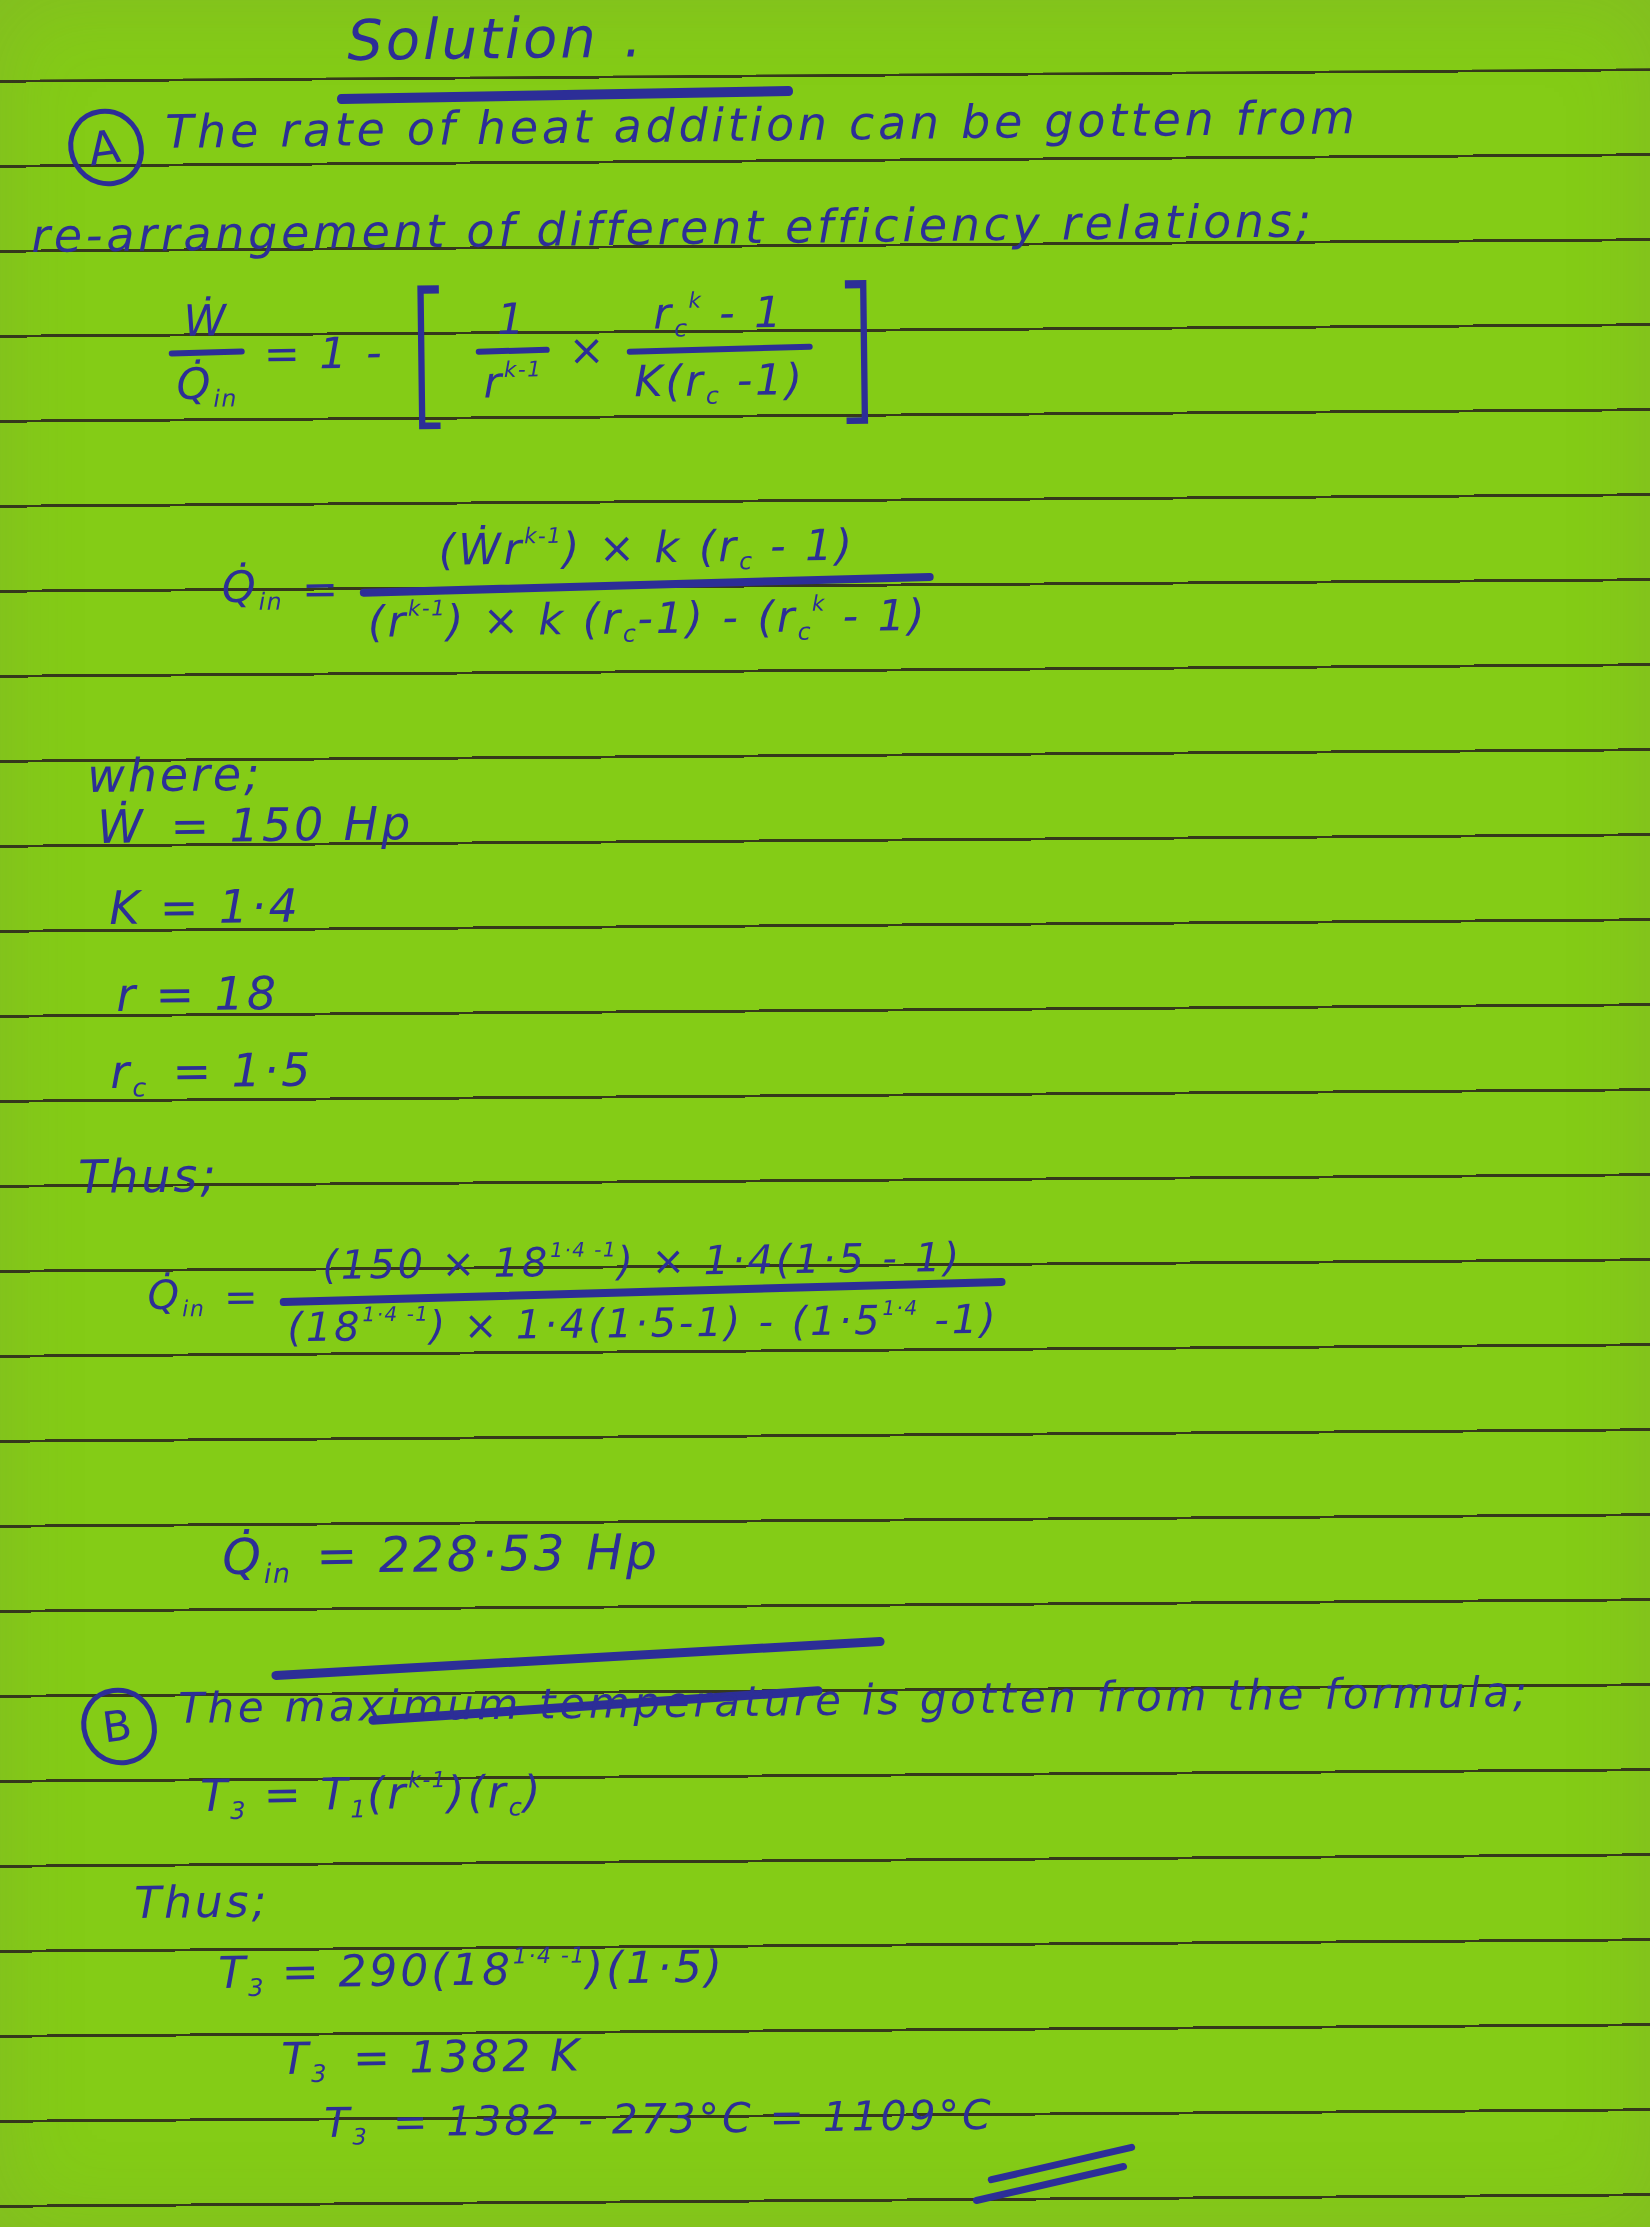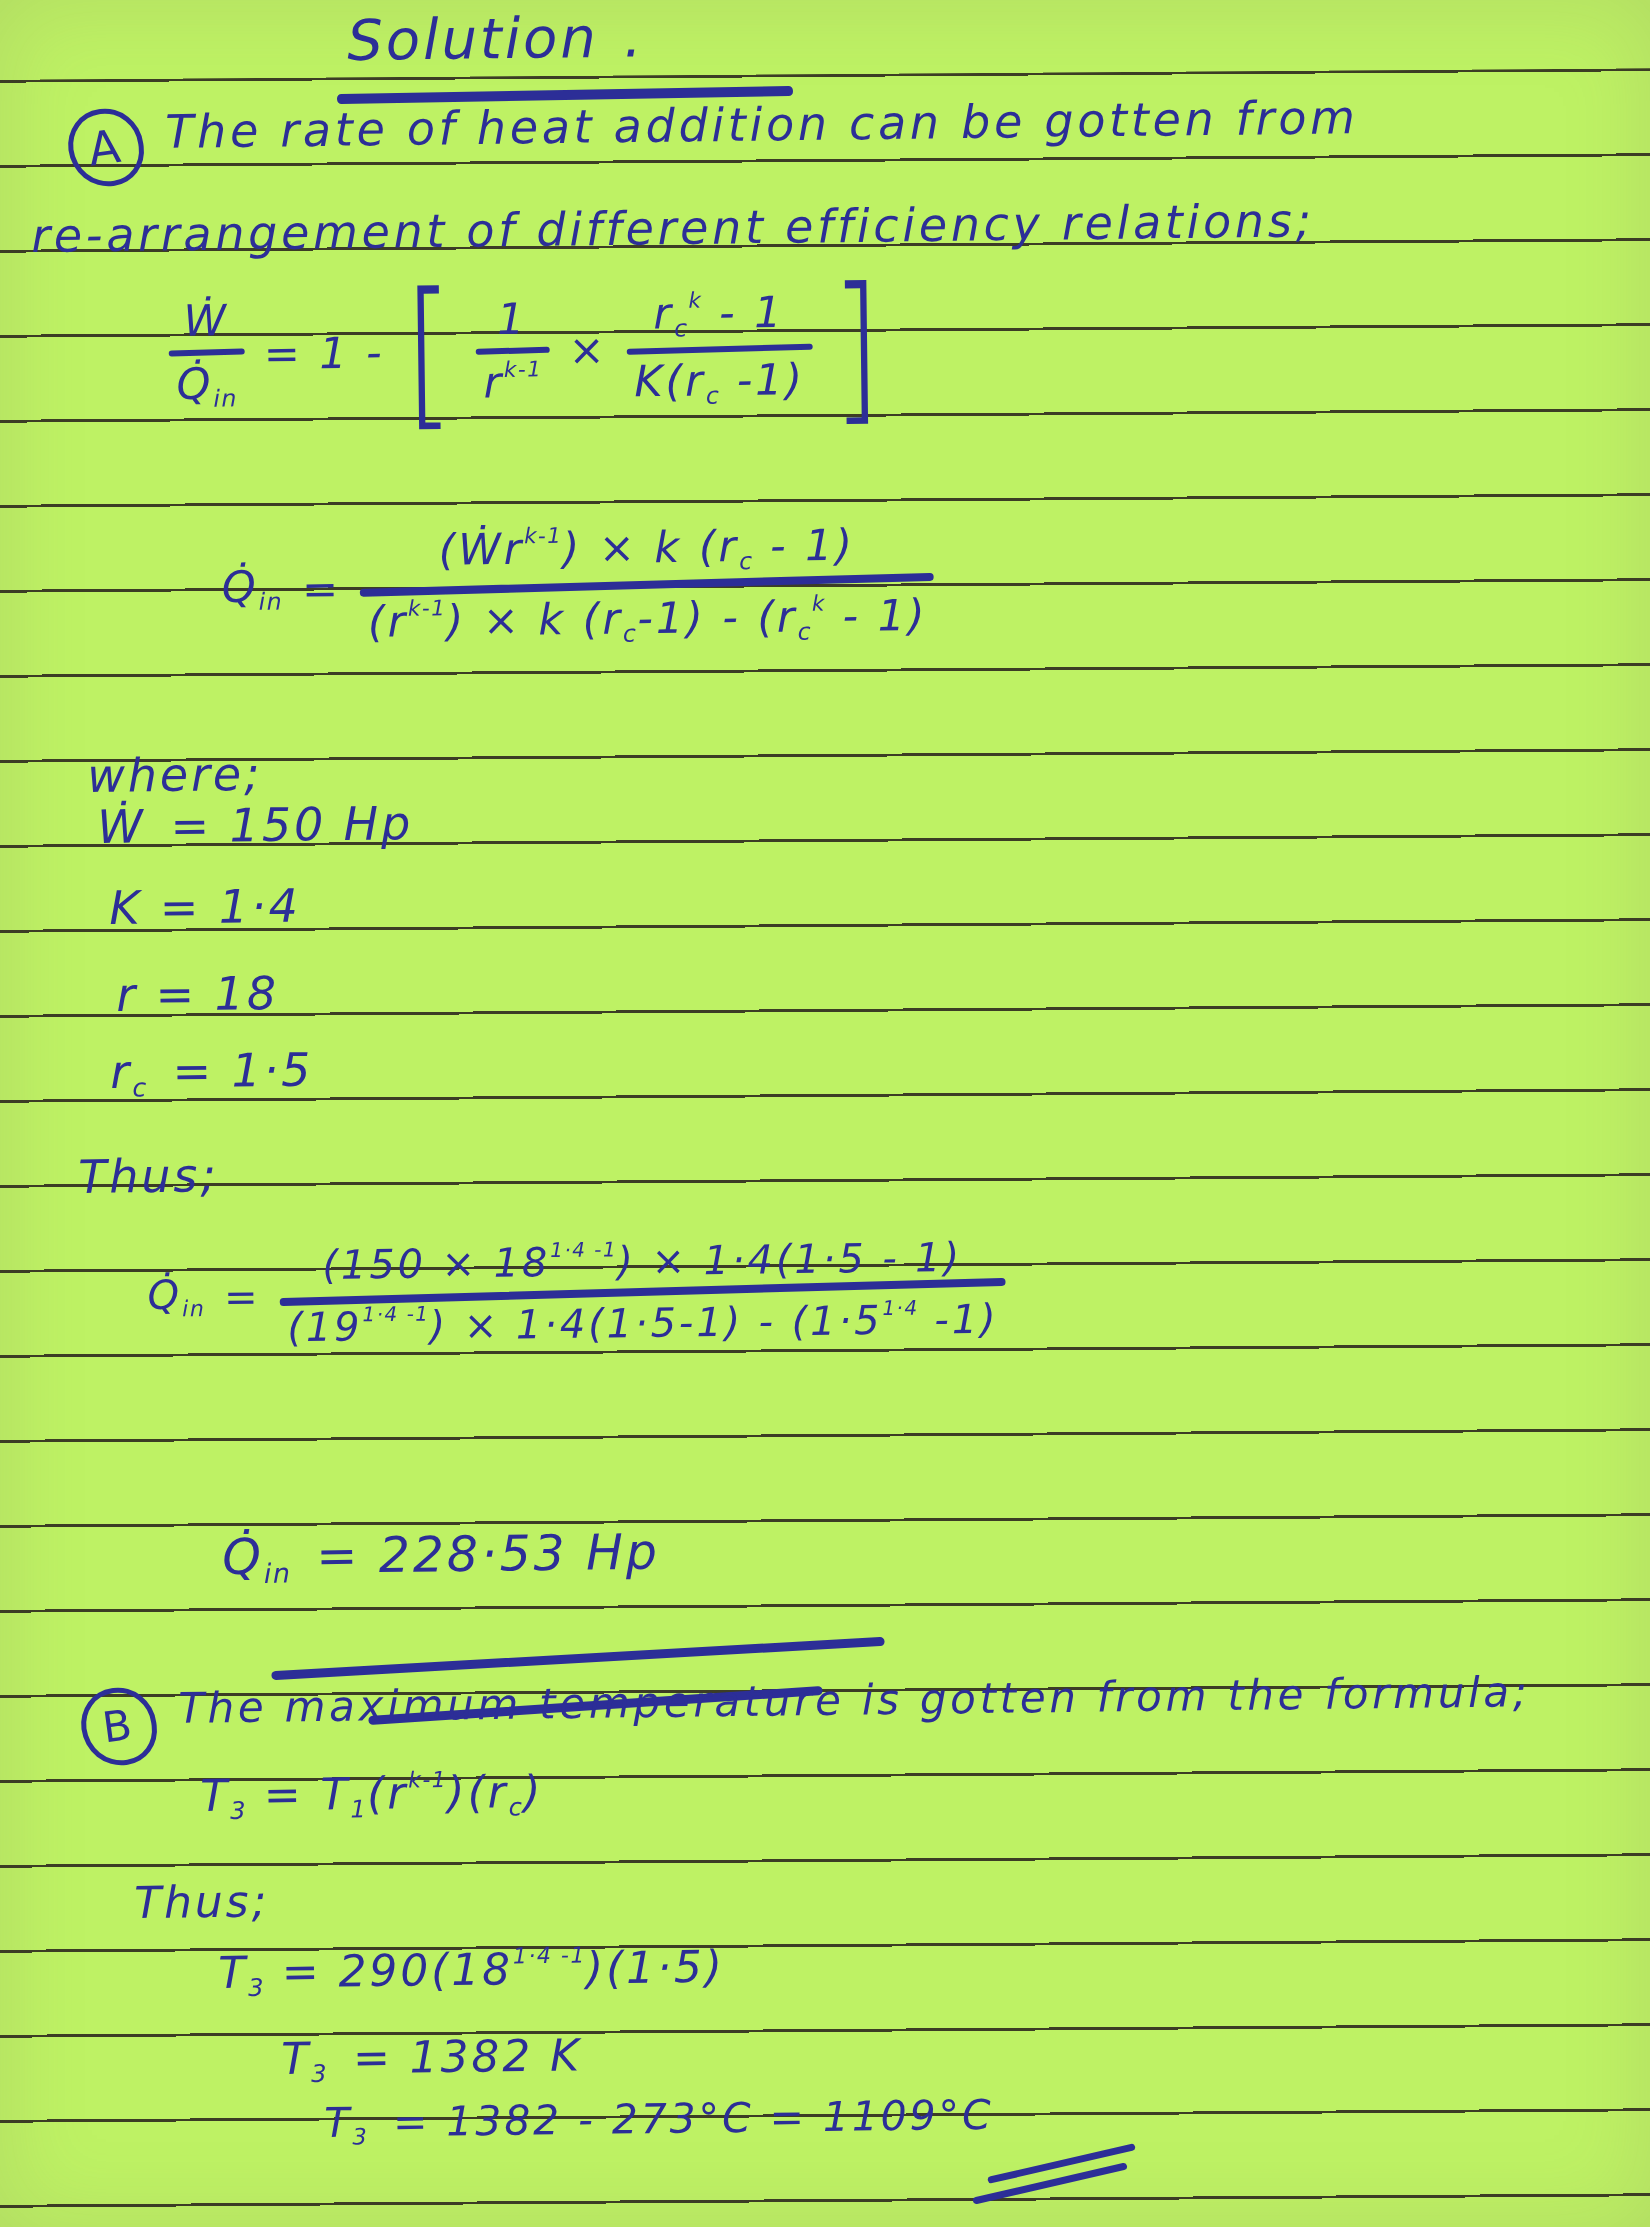--- a/index.html
+++ b/index.html
@@ -3,21 +3,21 @@
 <meta charset="utf-8">
 <style>
   html,body{margin:0;padding:0;}
   body{
     width:1651px;height:2227px;
     background:#e9e7e1;
     font-family:"DejaVu Sans",sans-serif;
   }
   .paper{
     position:relative;width:1651px;height:2227px;overflow:hidden;
-    background:#bef264;
+    background:#84cc16;
     box-shadow:inset 0 0 88px rgba(120,110,95,.18);
   }
   .rules{
     position:absolute;left:-29px;top:74px;width:1721px;height:2155px;
     background:repeating-linear-gradient(to bottom,
       rgba(42,36,28,.88) 0px, rgba(42,36,28,.88) 2.9px,
       transparent 2.9px, transparent 85px);
     transform:rotate(-0.4deg);
   }
   .hw{
@@ -135,21 +135,21 @@
     <span>r</span><sub>c</sub><span class="gap"></span><span>= 1·5</span>
   </div>
   <div class="hw row-thus1"><span>Thus;</span></div>
 
   <div class="hw eq row-eq3">
     <span><span>Q̇</span><sub>in</sub></span>
     <span>=</span>
     <span class="frac">
       <span class="fnum"><span>(150 × 18</span><sup>1·4 -1</sup><span>) × 1·4(1·5 - 1)</span></span>
       <span class="bar thick"></span>
-      <span class="fden"><span>(19</span><sup>1·4 -1</sup><span>) × 1·4(1·5-1) - (1·5</span><sup>1·4</sup> <span>-1)</span></span>
+      <span class="fden"><span>(18</span><sup>1·4 -1</sup><span>) × 1·4(1·5-1) - (1·5</span><sup>1·4</sup> <span>-1)</span></span>
     </span>
   </div>
 
   <div class="hw row-result">
     <span><span>Q̇</span><sub>in</sub></span><span class="gap"></span><span>= 228·53 Hp</span>
   </div>
   <div class="stroke result-underline-1"></div>
   <div class="stroke result-underline-2"></div>
 
   <div class="hw prose row-b">

